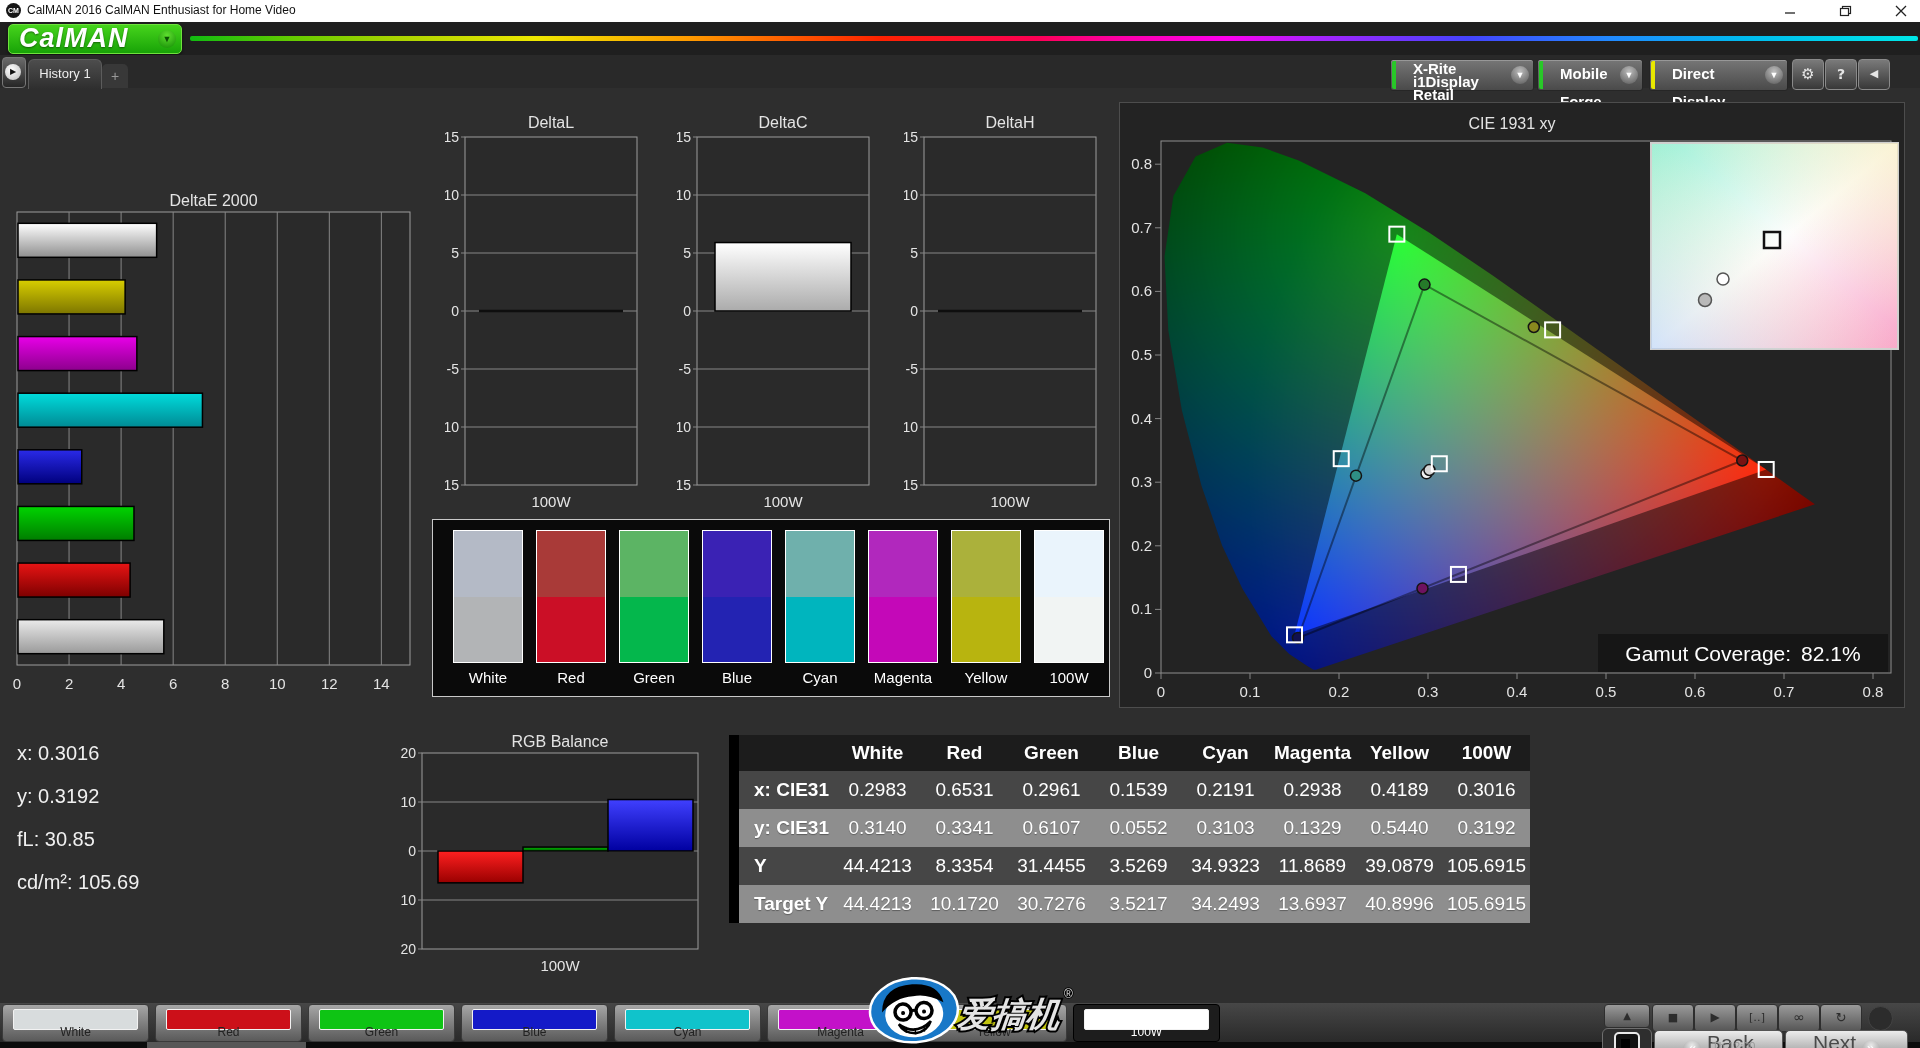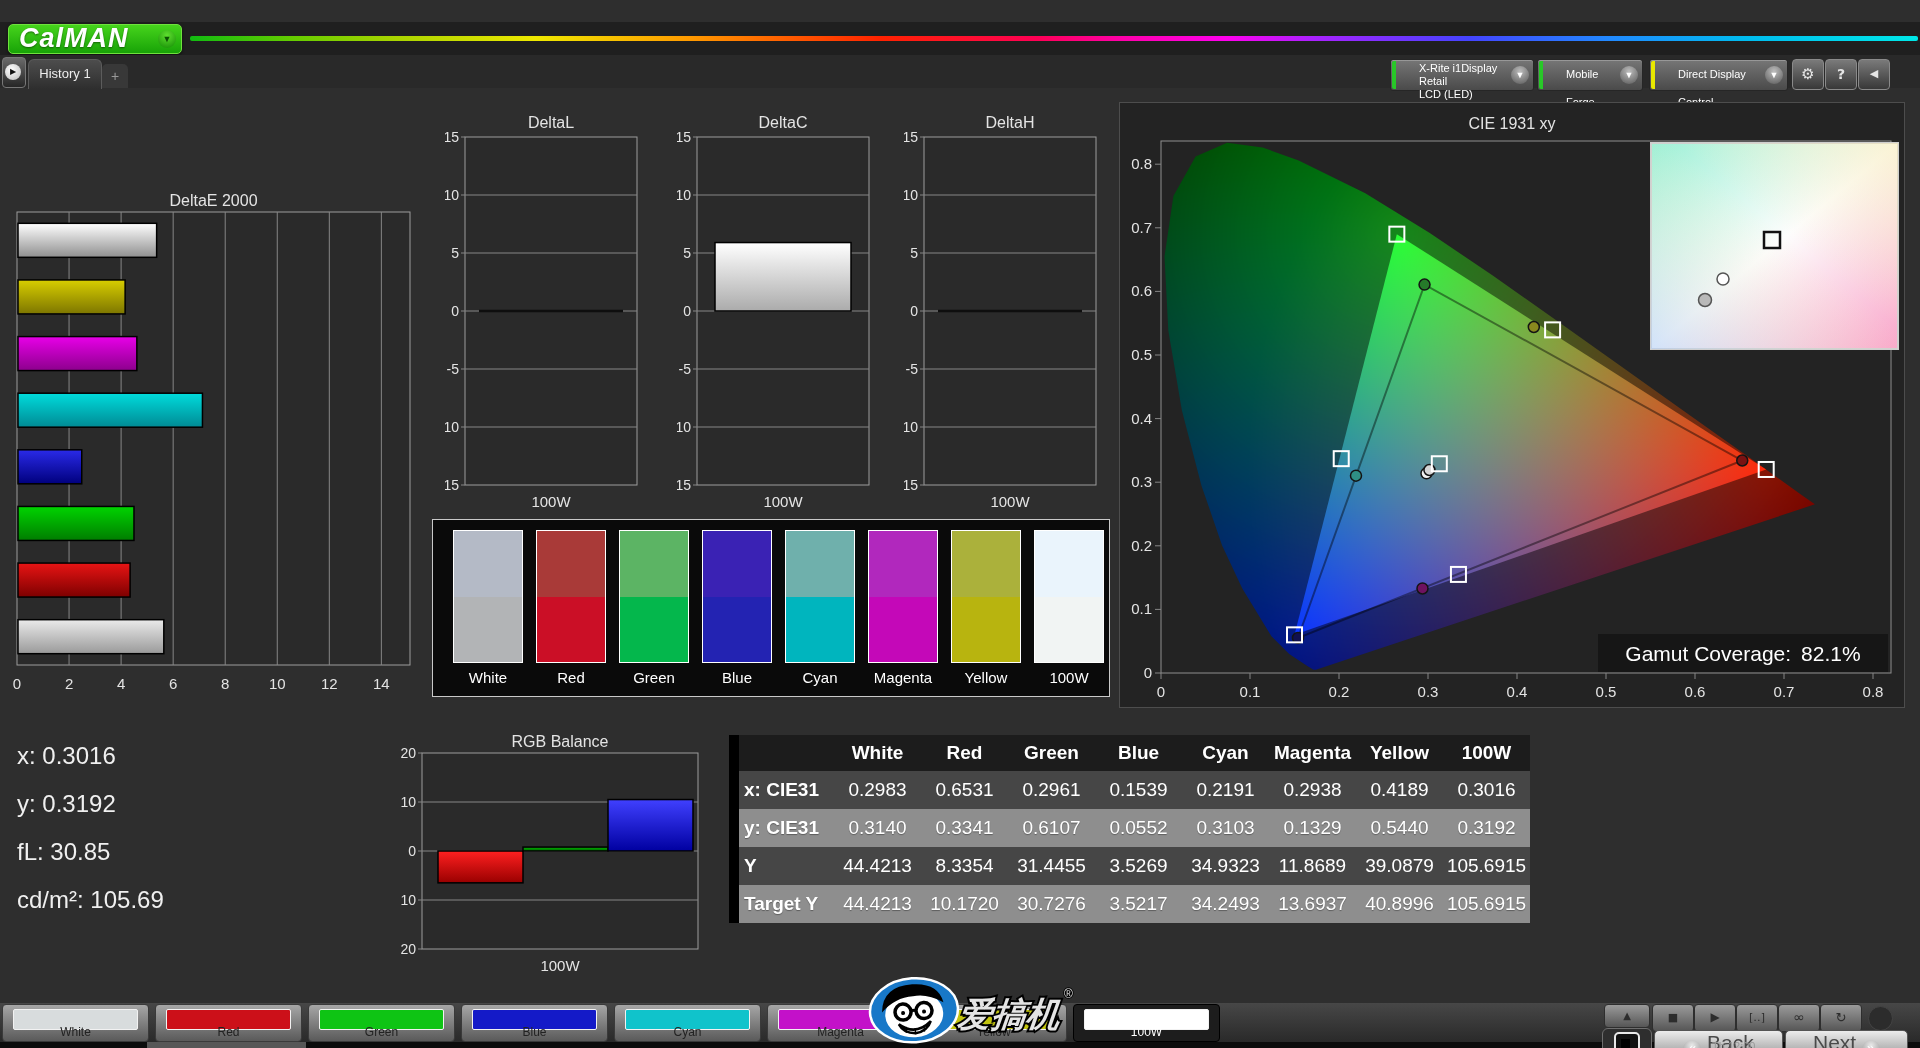--- a/index.html
+++ b/index.html
@@ -30,32 +30,32 @@
         background:radial-gradient(circle at 40% 35%,#fff,#bbb);color:#111;font-size:8px;line-height:16px;text-align:center;}
   .tab{position:absolute;left:28px;top:4px;width:72px;height:29px;border-radius:6px 6px 0 0;
         background:linear-gradient(#4d4d4d,#2e2e2e);border:1px solid #5c5c5c;border-bottom:none;
         color:#eee;font-size:13px;text-align:center;line-height:28px;}
   .tabadd{position:absolute;left:102px;top:9px;width:26px;height:24px;border-radius:5px 5px 0 0;
         background:#383838;color:#999;font-size:14px;text-align:center;line-height:24px;}
   
   .dd{position:absolute;height:30px;background:linear-gradient(#767676,#4a4a4a);border-radius:3px;
       border:1px solid #262626;box-shadow:inset 0 1px 0 rgba(255,255,255,.25);}
   .dd .stripe{position:absolute;left:1px;top:1px;bottom:1px;width:4px;border-radius:2px 0 0 2px;}
-  .dd .txt{position:absolute;left:28px;top:2px;right:24px;color:#fff;font-size:11px;font-weight:normal;line-height:13px;}
+  .dd .txt{position:absolute;left:22px;top:2px;right:24px;color:#fff;font-size:15px;font-weight:bold;line-height:13px;}
   .dd .txt.one{top:0;line-height:28px;}
   .dd .arr{position:absolute;right:4px;top:6px;width:18px;height:18px;border-radius:50%;
       background:radial-gradient(circle at 50% 30%,#bdbdbd,#585858);color:#fff;font-size:9px;line-height:18px;text-align:center;}
   .sqbtn{position:absolute;top:59px;width:30px;height:29px;border-radius:4px;background:linear-gradient(#7a7a7a,#383838);
       border:1px solid #8a8a8a;color:#e6e6e6;text-align:center;line-height:28px;font-size:15px;
       font-family:"DejaVu Sans",sans-serif;}
   
   .h-colorspace{position:absolute;left:28px;top:104px;font-size:46px;font-weight:400;color:#ebebeb;letter-spacing:.5px;}
   .creading{position:absolute;left:17px;top:742px;color:#f0f0f0;}
   .creading .h{font-size:33px;margin-bottom:16px;}
-  .creading .ln{font-size:24px;margin-bottom:20px;}
+  .creading .ln{font-size:20px;margin-bottom:20px;}
   
   svg{font-family:"Liberation Sans",sans-serif;}
   svg text{fill:#e4e4e4;}
   .ct{font-size:16px;}
   .tick{font-size:15px;}
   .tick2{font-size:14px;}
   .plot{fill:#2a2a2a;stroke:#9c9c9c;stroke-width:1;}
   .grid{stroke:#868686;stroke-width:1;}
   .bar{stroke:#000;stroke-width:1.5;}
   .iso{isolation:isolate;}
@@ -70,21 +70,21 @@
   .swcol .half{width:100%;height:50%;}
   .swcol .lb{margin-top:6px;width:70px;text-align:center;color:#fff;font-size:15px;}
   
   .ciepanel{position:absolute;left:1119px;top:102px;width:786px;height:606px;background:#232323;border:1px solid #4d4d4d;box-sizing:border-box;}
   
   .tbl{position:absolute;left:729px;top:735px;border-left:10px solid #000;color:#fff;font-size:19px;}
   .tbl .hrow{display:flex;background:#1c1c1c;height:36px;line-height:36px;font-weight:bold;}
   .tbl .row{display:flex;height:38px;line-height:38px;}
   .tbl .row.alt{background:#8e8e8e;text-shadow:0 1px 1px rgba(0,0,0,.35);}
   .tbl .row.dk{background:#464646;}
-  .tbl .c0{width:95px;padding-left:5px;font-weight:bold;box-sizing:border-box;}
+  .tbl .c0{width:95px;padding-left:15px;font-weight:bold;box-sizing:border-box;}
   .tbl .c{width:87px;text-align:center;}
   
   .bbar{position:absolute;left:0;top:1003px;width:1920px;height:45px;background:linear-gradient(#474747,#252525);}
   .cbtn{position:absolute;top:1px;width:147px;height:38px;background:linear-gradient(#a6a6a6,#5a5a5a);
         border:1px solid #3a3a3a;border-radius:4px;box-sizing:border-box;}
   .cbtn .sw{position:absolute;left:10px;right:10px;top:4px;height:19px;border:1px solid #f2f2f2;border-radius:2px;}
   .cbtn .lb{position:absolute;bottom:2px;width:100%;text-align:center;font-size:12px;color:#222;}
   .cbtn.sel{background:#1d1d1d;border-color:#000;}
   .cbtn.sel .lb{color:#fff;}
   .bstrip{position:absolute;top:39px;left:0;width:1920px;height:6px;background:#0c0c0c;}
@@ -101,20 +101,40 @@
   .bigsq .in2{position:absolute;left:5px;top:5px;width:9px;height:9px;background:#000;}
   .darkcircle{position:absolute;left:1868px;top:1006px;width:23px;height:23px;border-radius:50%;background:#2c2c2c;border:1px solid #444;}
   .statuscut{position:absolute;left:1712px;top:1040px;font-size:11px;color:#999;}
   .wm{position:absolute;left:868px;top:976px;pointer-events:none;}
 </style>
 </head>
 <body>
 
 <div class="app">
 
+  <div class="titlebar">
+    <div class="appicon">CM</div>
+    <div class="apptitle">CalMAN 2016 CalMAN Enthusiast for Home Video</div>
+    <div class="winbtn" style="left:1773px">
+      <svg width="12" height="12" viewBox="0 0 12 12">
+          <line x1="1" y1="8" x2="11" y2="8" stroke="#222" stroke-width="1.3"></line>
+        </svg>
+    </div>
+    <div class="winbtn" style="left:1828px">
+      <svg width="13" height="12" viewBox="0 0 13 12">
+          <rect x="3.5" y="1.5" width="8" height="7" fill="none" stroke="#222" stroke-width="1.2"></rect>
+          <rect x="1.5" y="3.5" width="8" height="7" fill="#fff" stroke="#222" stroke-width="1.2"></rect>
+        </svg>
+    </div>
+    <div class="winbtn" style="left:1884px">
+      <svg width="12" height="12" viewBox="0 0 12 12">
+          <path d="M1,1 L11,11 M11,1 L1,11" stroke="#222" stroke-width="1.3"></path>
+        </svg>
+    </div>
+  </div>
 
   <div class="logobar">
     <div class="logo">
       <span class="t">CalMAN</span>
       <span class="arr">▼</span>
     </div>
     <div class="spectrum"></div>
   </div>
 
   <div class="tabbar">

